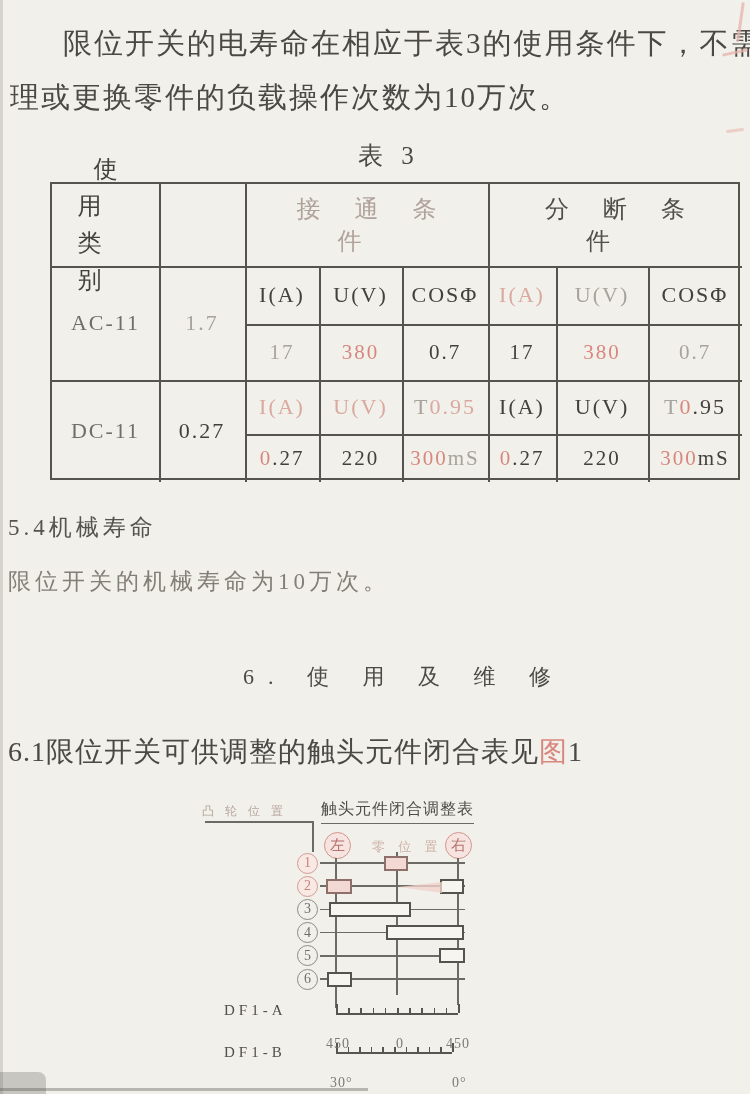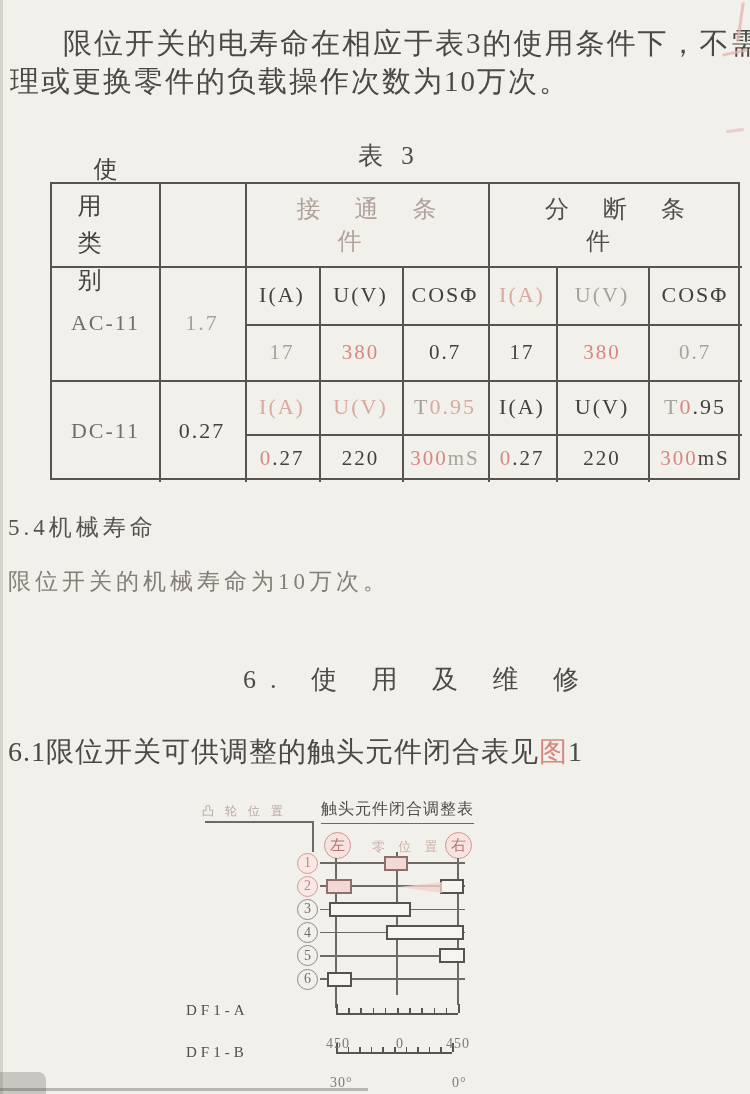--- a/index.html
+++ b/index.html
@@ -5,21 +5,21 @@
   html,body{margin:0;padding:0;}
   body{font-family:"Liberation Serif","DejaVu Serif",serif;}
   #page{position:relative;width:750px;height:1094px;background:#f2f0ea;overflow:hidden;color:#42413d;}
   .abs{position:absolute;}
   
   .t-dark{color:#42413d;} .t-mid{color:#6f6e69;} .t-faint{color:#a5a39b;}
   .t-red{color:#d8877e;} .t-redfaint{color:#d9a89f;}
   
   .para{font-size:29px;letter-spacing:2px;white-space:nowrap;color:#4a4945;}
   .sec54{font-size:23px;letter-spacing:4px;white-space:nowrap;color:#55544e;}
-  .h6{font-size:26px;letter-spacing:14px;white-space:nowrap;color:#4c4b46;}
+  .h6{font-size:22px;letter-spacing:14px;white-space:nowrap;color:#4c4b46;}
   .h61{font-size:28px;letter-spacing:1px;white-space:nowrap;color:#4a4945;text-align:center;}
   .tbl-title{font-size:25px;letter-spacing:6px;color:#4a4945;text-align:center;}
   
   #table3{position:absolute;left:50px;top:182px;width:690px;height:298px;border:2px solid #55544f;box-sizing:border-box;}
   .vline{position:absolute;width:2px;background:#55544f;}
   .hline{position:absolute;height:2px;background:#55544f;}
   .tcell{position:absolute;display:flex;align-items:center;justify-content:center;font-size:22px;letter-spacing:2px;white-space:nowrap;}
   .hcell{position:absolute;display:flex;flex-direction:column;align-items:center;justify-content:center;font-size:24px;white-space:pre-line;text-align:center;}
   .hwide{letter-spacing:34px;text-indent:34px;}
   .usagegap{letter-spacing:32px;text-indent:32px;line-height:36px;}
@@ -29,37 +29,37 @@
   .figv{position:absolute;width:1.5px;background:#6b6a65;}
   .figrect{position:absolute;height:15px;border:2px solid #55534e;background:#f6f5f0;box-sizing:border-box;}
   .figrect.pink{background:#f2d9d3;border-color:#8f6f69;}
   .numcirc{position:absolute;width:21px;height:21px;border-radius:50%;display:flex;align-items:center;justify-content:center;font-size:14px;box-sizing:border-box;}
   .numcirc.pink{border:1.5px solid #d49a92;color:#c4837b;background:#f8e9e5;}
   .numcirc.gray{border:1.5px solid #8b8a84;color:#6f6e69;background:transparent;}
   .lrcirc{position:absolute;width:27px;height:27px;border-radius:50%;border:1.5px solid #cf958d;color:#b5736c;background:#f7e4e0;display:flex;align-items:center;justify-content:center;font-size:15px;box-sizing:border-box;}
   .figtitle{position:absolute;font-size:16px;letter-spacing:1px;color:#4e4d49;border-bottom:1.5px solid #6b6a65;padding-bottom:3px;white-space:nowrap;}
   .camlbl{position:absolute;font-size:12px;letter-spacing:4px;color:#b7a59e;white-space:nowrap;}
   .zerolbl{position:absolute;font-size:13px;letter-spacing:5px;color:#ccb0a8;white-space:nowrap;}
-  .dflbl{position:absolute;font-size:15px;letter-spacing:4px;color:#504f4a;white-space:nowrap;}
+  .dflbl{position:absolute;font-size:15px;letter-spacing:4px;color:#504f4a;white-space:nowrap;margin-left:38px;}
   .sclnum{position:absolute;font-size:14px;color:#7b7a74;letter-spacing:1px;white-space:nowrap;margin-top:20px;}
   .tick{position:absolute;width:1.5px;background:#565550;}
   
   .mark{position:absolute;background:#e6b3ab;opacity:.75;border-radius:2px;}
   .edgeL{position:absolute;left:0;top:0;width:3px;height:100%;background:rgba(110,108,100,.22);}
   .smudge{position:absolute;left:0;top:1072px;width:46px;height:22px;background:rgba(90,88,82,.28);border-radius:0 8px 0 0;}
   .botline{position:absolute;left:0;top:1088px;width:368px;height:3px;background:rgba(90,88,82,.38);}
   .wedge{position:absolute;width:0;height:0;border-right:44px solid #f0d3cc;border-top:5px solid transparent;border-bottom:6px solid transparent;opacity:.8;}
 </style>
 </head>
 <body>
 
 <div id="page">
 
   <div class="abs para" style="left:63px;top:24px;">限位开关的电寿命在相应于表3的使用条件下，不需修</div>
-  <div class="abs para" style="left:10px;top:62px;">理或更换零件的负载操作次数为10万次。</div>
+  <div class="abs para" style="left:10px;top:78px;">理或更换零件的负载操作次数为10万次。</div>
 
   <div class="abs tbl-title" style="left:358px;top:139px;">表 3</div>
 
   <div id="table3">
     <div class="hcell usagegap" style="left:0;top:0;width:107px;height:82px;line-height:37px;">使用
 类别</div>
     <div class="hcell hwide" style="left:193px;top:0;width:243px;height:82px;color:#b0a29b;">接通条件</div>
     <div class="hcell hwide" style="left:436px;top:0;width:254px;height:82px;color:#514f4b;">分断条件</div>
     <div id="t3grid">
         <div class="vline" style="left: 107px; top: 0px; height: 298px;"></div>

